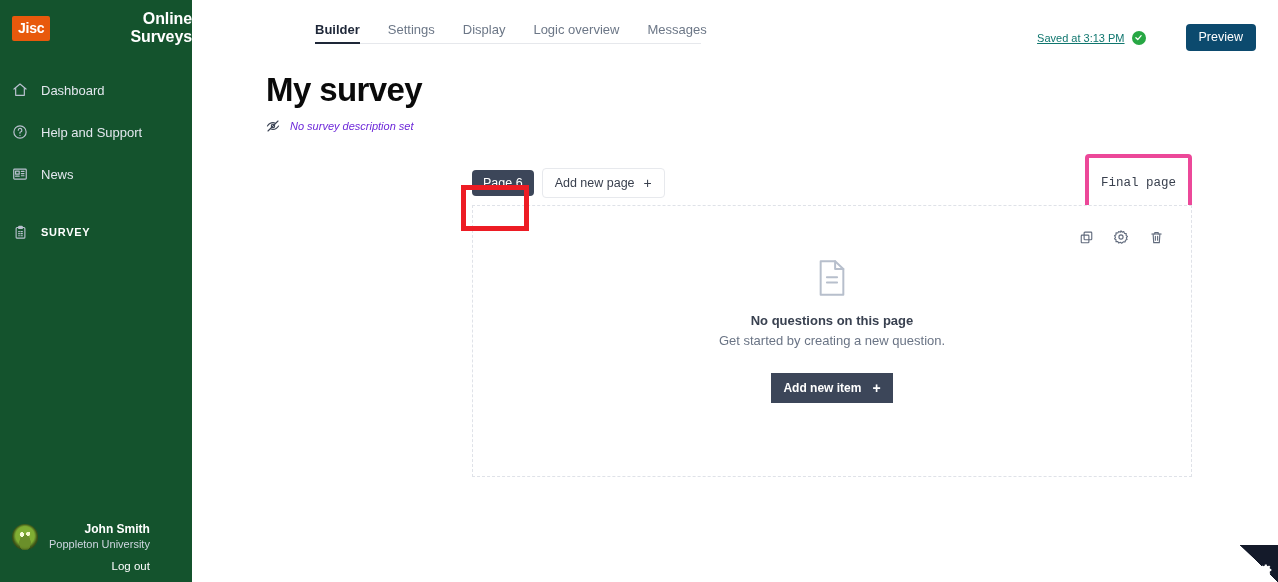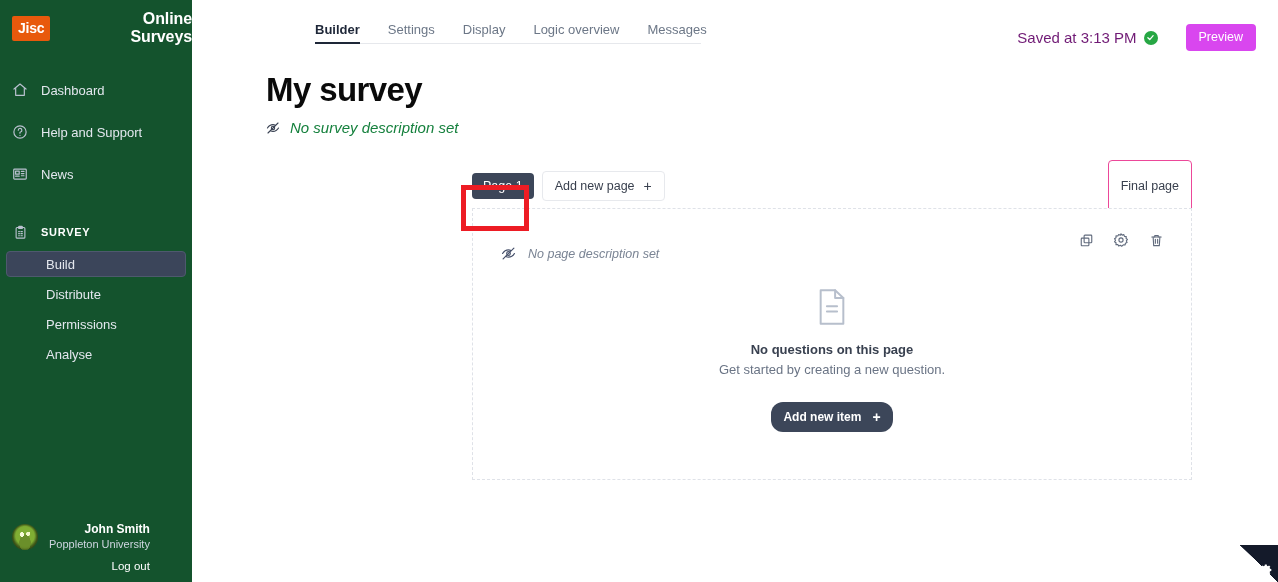--- a/index.html
+++ b/index.html
@@ -140,52 +140,52 @@
     color: #1e2738;
     font-weight: bold;
     border-bottom: 2px solid #1e2738;
     margin-bottom: -1px;
   }
   .top-right {
     position: absolute;
     right: 22px; top: 24px;
     display: flex; align-items: center;
   }
-  .saved-text { font-size: 15px; color: #701a75; }
+  .saved-text { font-size: 11px; color: #0f766e; text-decoration: underline; }
   .saved-check {
     width: 14px; height: 14px; border-radius: 50%;
     background: #27a744;
     margin-left: 7px;
     display: inline-flex; align-items: center; justify-content: center;
   }
   .saved-check svg { display: block; }
   .preview-btn {
-    margin-left: 28px;
-    background: #d946ef;
+    margin-left: 40px;
+    background: #0c4a6e;
     color: #ffffff;
     font-size: 12.5px;
     border: none;
     border-radius: 4px;
     padding: 6px 13px 7px 13px;
     cursor: pointer;
     font-family: inherit;
   }
 
   .survey-head { padding-left: 74px; margin-top: 11px; }
   .survey-title {
     font-size: 33px;
     font-weight: bold;
     color: #0a0a0a;
     letter-spacing: -0.6px;
     line-height: 40px;
   }
   .desc-row { display: flex; align-items: center; margin-top: 9px; padding-left: 0px; }
   .desc-row .eye { margin-right: 10px; color: #3b4354; display: inline-flex; }
   .desc-text {
-    font-size: 15px; font-style: italic; color: #15803d;
+    font-size: 11px; font-style: italic; color: #6d28d9;
   }
 
   
   .pagestrip {
     position: relative;
     margin-top: 34px;
     margin-left: 280px;
     margin-right: 86px;
     height: 32px;
     display: flex; align-items: center; justify-content: space-between;
@@ -208,28 +208,28 @@
     padding: 7px 12px;
     margin-left: 8px;
     cursor: pointer;
     display: inline-flex; align-items: center;
     line-height: 1;
     font-family: inherit;
   }
   .addpage-btn .plus { margin-left: 9px; font-size: 14px; line-height: 1; }
   .finalpage-btn {
     background: #ffffff;
-    border: 1px solid #ec4899;
+    border: 4px solid #ec4899;
     border-radius: 4px;
     color: #39404e;
     font-size: 12.5px;
     padding: 19px 12px;
     cursor: pointer;
     line-height: 1;
-    font-family: Liberation Sans, sans-serif;
+    font-family: Liberation Mono, monospace;
   }
 
   
   .page-card {
     margin-left: 280px;
     margin-right: 86px;
     margin-top: 6px;
     height: 272px;
     border: 1px dashed #dfe2e8;
     background: #ffffff;
@@ -262,21 +262,21 @@
   .empty-icon { color: #b7bfcc; display: inline-block; }
   .empty-title {
     font-size: 13px; font-weight: bold; color: #394150;
     margin-top: 11px;
   }
   .empty-sub { font-size: 13px; color: #6a7485; margin-top: 5px; }
   .additem-wrap { text-align: center; margin-top: 25px; }
   .additem-btn {
     background: #3c4659; color: #ffffff;
     font-size: 12px; font-weight: bold;
-    border: none; border-radius: 12px;
+    border: none; border-radius: 0;
     padding: 8px 12px;
     cursor: pointer;
     display: inline-flex; align-items: center;
     font-family: inherit;
     line-height: 1;
   }
   .additem-btn .plus { margin-left: 11px; font-size: 14px; line-height: 1; }
 
   
   .annot {
@@ -356,34 +356,20 @@
       <span class="nav-icon">
         <svg width="15" height="15" viewBox="0 0 24 24" fill="none" stroke="currentColor" stroke-width="1.8" stroke-linejoin="round">
             <rect x="5" y="4" width="14" height="17" rx="1.6"></rect>
             <rect x="9" y="2.2" width="6" height="3.4" rx="1"></rect>
             <path d="M9 10.5h1.3M12.6 10.5H15M9 13.8h1.3M12.6 13.8H15M9 17.1h1.3M12.6 17.1H15" stroke-linecap="round"></path>
           </svg>
       </span>
       <span>SURVEY</span>
     </div>
 
-    <div class="sub-nav">
-      <div class="sub-item active">
-        <span>Build</span>
-      </div>
-      <div class="sub-item">
-        <span>Distribute</span>
-      </div>
-      <div class="sub-item">
-        <span>Permissions</span>
-      </div>
-      <div class="sub-item">
-        <span>Analyse</span>
-      </div>
-    </div>
 
     <div class="user-block">
       <div class="avatar"></div>
       <div class="user-text">
         <div class="user-name">John Smith</div>
         <div class="user-org">Poppleton University</div>
         <div class="logout">Log out</div>
       </div>
     </div>
   </aside>
@@ -419,42 +405,32 @@
               <circle cx="12" cy="12" r="2.9"></circle>
               <path d="M3.4 20.6 20.6 3.4"></path>
             </svg>
         </span>
         <span class="desc-text">No survey description set</span>
       </div>
     </div>
 
     <div class="pagestrip">
       <div class="pagestrip-left">
-        <div class="page-tab">Page 1</div>
+        <div class="page-tab">Page 6</div>
         <button class="addpage-btn">
           <span>Add new page</span>
           <span class="plus">+</span>
         </button>
       </div>
       <button class="finalpage-btn">Final page</button>
     </div>
 
     <div class="page-card">
 
       <div class="card-header">
-        <div class="card-desc-row">
-          <span class="eye">
-            <svg width="15" height="15" viewBox="0 0 24 24" fill="none" stroke="currentColor" stroke-width="1.9" stroke-linecap="round" stroke-linejoin="round">
-                <path d="M2.5 12S6 6.2 12 6.2c1.5 0 2.8.35 4 .92M21.5 12s-3.5 5.8-9.5 5.8c-1.6 0-3-.4-4.2-1.02"></path>
-                <circle cx="12" cy="12" r="2.9"></circle>
-                <path d="M3.4 20.6 20.6 3.4"></path>
-              </svg>
-          </span>
-          <span class="card-desc">No page description set</span>
-        </div>
       </div>
 
       <div class="card-actions">
         <span class="icon-btn">
           <svg width="15" height="15" viewBox="0 0 24 24" fill="none" stroke="currentColor" stroke-width="1.8" stroke-linejoin="round">
               <rect x="8.2" y="3.4" width="12.2" height="12.2" rx="1.2"></rect>
               <rect x="3.6" y="8.2" width="12.2" height="12.2" rx="1.2"></rect>
             </svg>
         </span>
         <span class="icon-btn">

